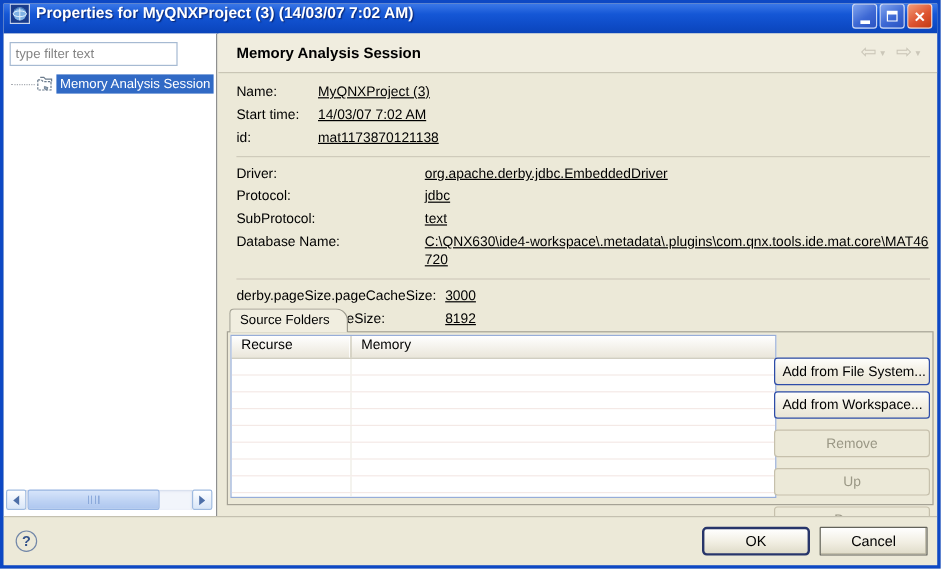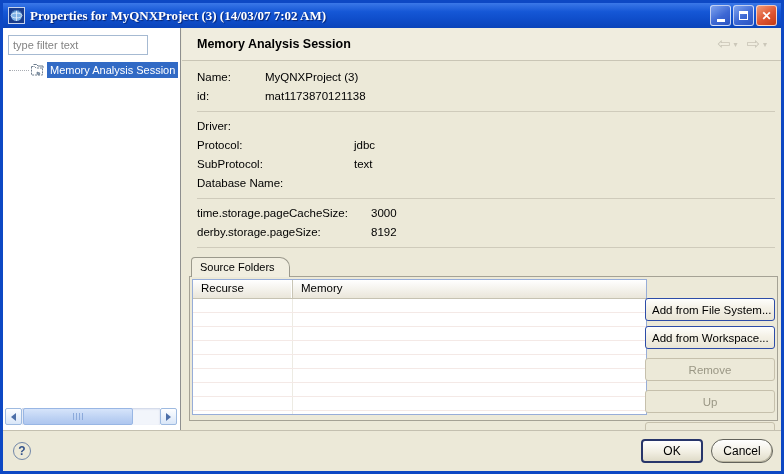--- a/index.html
+++ b/index.html
@@ -7,21 +7,21 @@
   .window{
     position:relative;width:784px;height:474px;
     border:3px solid #0D48C4;background:#ECE9D8;
     font-family:"Liberation Sans",sans-serif;color:#000;
     overflow:hidden;
   }
   
   .titlebar{
     position:absolute;top:0;left:0;right:0;height:25px;
     background:linear-gradient(180deg,#3B78E8 0%,#1557D6 35%,#0E4CC8 70%,#0A44BA 100%);
-    display:flex;align-items:center;padding:0 4px 0 5px;gap:5px;font-family:Liberation Serif, serif;
+    display:flex;padding:0 4px 0 5px;gap:5px;
   }
   .appicon{width:17px;height:17px;flex:0 0 auto;display:block;}
   .title{color:#fff;font-weight:bold;font-size:13px;text-shadow:1px 1px 1px rgba(0,0,40,.55);
     white-space:nowrap;overflow:hidden;flex:1;}
   .winbtns{display:flex;gap:2px;margin-left:auto;}
   .winbtn{width:21px;height:21px;border-radius:3px;border:1px solid rgba(255,255,255,.7);
     display:flex;align-items:center;justify-content:center;cursor:default;}
   .winbtn.min,.winbtn.max{background:linear-gradient(145deg,#7FA3EE 0%,#3D68D4 55%,#2A53C2 100%);}
   .winbtn.close{background:linear-gradient(145deg,#F09B77 0%,#DE5431 55%,#C33A14 100%);}
   .minglyph{width:8px;height:3px;background:#fff;margin-top:10px;display:block;}
@@ -62,21 +62,21 @@
   .arrow{font-size:16px;line-height:1;color:#C9C5B7;}
   .caret{font-size:8px;color:#CBC7B9;margin-right:6px;}
   .navbtn{display:flex;align-items:center;}
   
   .props{padding:7px 6px 0 15px;font-size:11.5px;}
   .prow{display:grid;line-height:15px;padding:2px 0;}
   .g1{grid-template-columns:68px 1fr;}
   .g2{grid-template-columns:157px 1fr;}
   .g3{grid-template-columns:minmax(174px,max-content) 1fr;}
   .plabel{font-weight:normal;white-space:nowrap;}
-  .pvalue{word-break:break-all;}
+  .pvalue{word-break:break-all;text-decoration:underline;}
   .psep{border-top:1px solid #CFCBBB;margin:5px 0;}
   
   .tabgroup{position:absolute;left:7px;right:3px;top:229px;bottom:9px;}
   .tab{position:absolute;left:2px;top:0;height:20px;z-index:2;
     border:1px solid #9B998C;border-bottom:none;border-radius:4px 10px 0 0;
     background:#F1EEE0;font-size:11px;padding:3px 14px 0 8px;}
   .tabcontent{position:absolute;left:0;right:0;top:19px;bottom:0;
     border:1px solid #A5A295;background:#ECE9D8;text-decoration:underline;}
   .table{position:absolute;left:2px;top:2px;width:455px;height:136px;
     border:1px solid #97ADD8;background:#fff;overflow:hidden;}
@@ -95,24 +95,24 @@
     font:11.5px "Liberation Sans",sans-serif;color:#000;white-space:nowrap;}
   .xpbtn.disabled{border:1px solid #C6C0AC;background:#ECE9D8;color:#9A9785;}
   .xpbtn.gap{margin-top:4px;}
   
   .bottombar{position:absolute;left:0;right:0;bottom:0;height:41px;background:#ECE9D8;
     border-top:1px solid #C4C0B0;display:flex;align-items:center;padding:0 8px 0 10px;}
   .helpbtn{width:18px;height:18px;border:1px solid #7287A8;border-radius:50%;
     color:#33528A;font-size:12px;font-weight:bold;display:flex;align-items:center;justify-content:center;
     background:transparent;}
   .okcancel{margin-left:auto;display:flex;gap:8px;}
-  .okbtn,.cancelbtn{width:62px;height:24px;font:12px "Liberation Sans",sans-serif;
+  .okbtn,.cancelbtn{width:90px;height:24px;font:12px "Liberation Sans",sans-serif;
     background:linear-gradient(180deg,#FFFFFF 0%,#F1EEE2 55%,#DFDBC8 100%);}
   .okbtn{border:2px solid #27356A;border-radius:4px;}
-  .cancelbtn{border:1px solid #62625A;border-radius:12px;box-shadow:inset -1px -1px 0 #B8B4A0;}
+  .cancelbtn{border:1px solid #62625A;border-radius:1px;box-shadow:inset -1px -1px 0 #B8B4A0;}
 </style>
 </head>
 <body>
 
 <div class="window">
 
   <div class="titlebar">
     <svg class="appicon" viewBox="0 0 17 17">
       <rect x="0.5" y="0.5" width="16" height="16" fill="#1A3C8C" stroke="#C8D4EC"></rect>
       <circle cx="8.5" cy="8.5" r="5.5" fill="#7FB2E4"></circle>
@@ -177,41 +177,47 @@
           <span class="caret">▾</span>
         </span>
       </div>
 
       <div class="props">
         <div class="prow g1">
           <span class="plabel">Name:</span>
           <span class="pvalue">MyQNXProject (3)</span>
         </div>
         <div class="prow g1">
+          <span class="plabel">Start time:</span>
+          <span class="pvalue">14/03/07 7:02 AM</span>
+        </div>
+        <div class="prow g1">
           <span class="plabel">id:</span>
           <span class="pvalue">mat1173870121138</span>
         </div>
         <div class="psep"></div>
         <div class="prow g2">
           <span class="plabel">Driver:</span>
+          <span class="pvalue">org.apache.derby.jdbc.EmbeddedDriver</span>
         </div>
         <div class="prow g2">
           <span class="plabel">Protocol:</span>
           <span class="pvalue">jdbc</span>
         </div>
         <div class="prow g2">
           <span class="plabel">SubProtocol:</span>
           <span class="pvalue">text</span>
         </div>
         <div class="prow g2">
           <span class="plabel">Database Name:</span>
+          <span class="pvalue">C:\QNX630\ide4-workspace\.metadata\.plugins\com.qnx.tools.ide.mat.core\MAT46720</span>
         </div>
         <div class="psep"></div>
         <div class="prow g3">
-          <span class="plabel">time.storage.pageCacheSize:</span>
+          <span class="plabel">derby.pageSize.pageCacheSize:</span>
           <span class="pvalue">3000</span>
         </div>
         <div class="prow g3">
           <span class="plabel">derby.storage.pageSize:</span>
           <span class="pvalue">8192</span>
         </div>
         <div class="psep"></div>
       </div>
 
       <div class="tabgroup">

